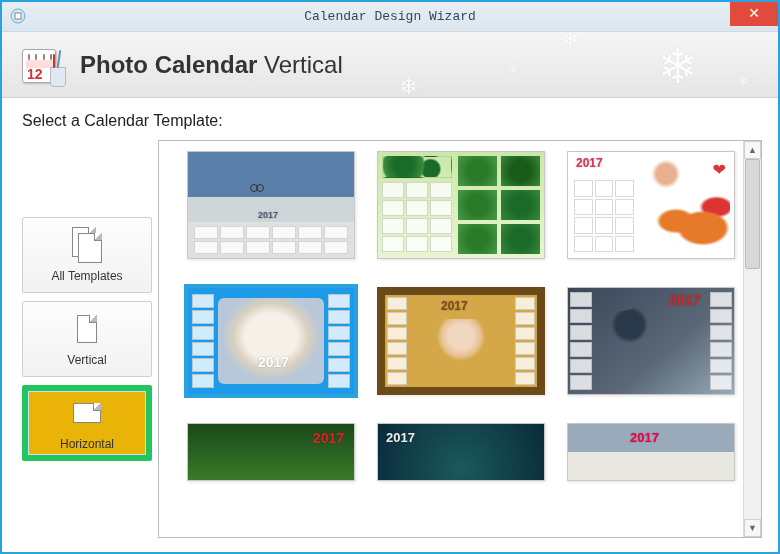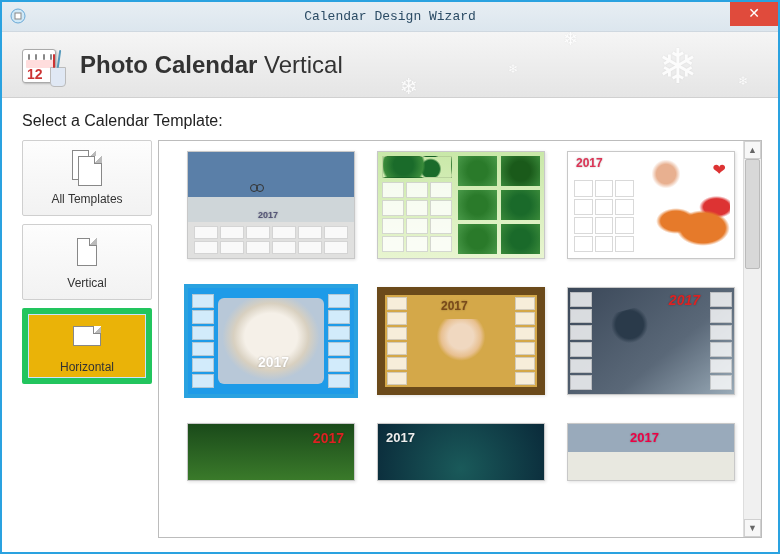--- a/index.html
+++ b/index.html
@@ -96,20 +96,21 @@
   }
   .main-row {
     display: flex;
     gap: 6px;
   }
   .sidebar {
     width: 130px;
     display: flex;
     flex-direction: column;
     gap: 8px;
+    justify-content: center;
   }
   .cat-btn {
     border: 1px solid #cfcfcf;
     background: linear-gradient(#fdfdfd, #f2f2f2);
     height: 76px;
     display: flex;
     flex-direction: column;
     align-items: center;
     justify-content: center;
     gap: 6px;

